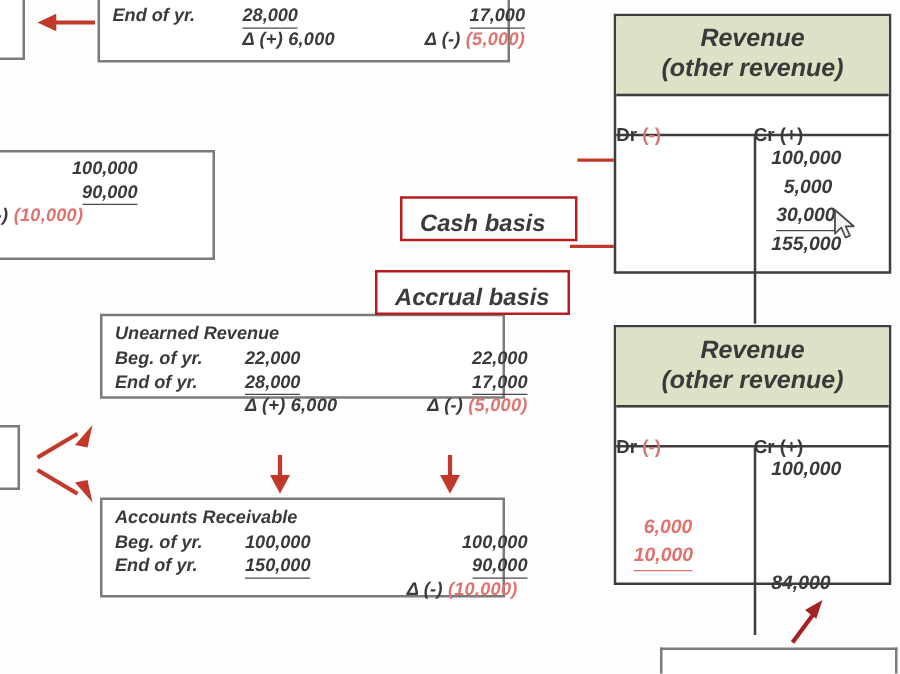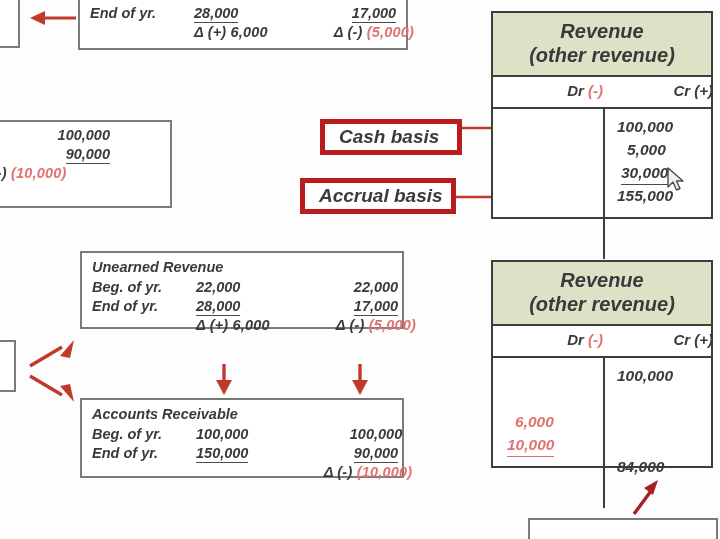--- a/index.html
+++ b/index.html
@@ -53,39 +53,40 @@
     left: 104px;
     top: 0;
     width: 92px;
     text-align: left;
   }
   .c2 {
     position: absolute;
     left: 238px;
     top: 0;
     width: 92px;
-    text-align: center;
+    text-align: right;
   }
   .ul { border-bottom: 1.5px solid #4a4a4a; padding-bottom: 1px; margin-top: 13px; }
   .neg { color: #e0736f; }
   .delta { letter-spacing: .2px; }
 
   
   .labelbox {
     position: absolute;
     box-sizing: border-box;
-    border: 5px solid #b91c1c;
+    border: 2px solid #b91c1c;
     background: #ffffff;
     font-style: italic;
     font-weight: bold;
     font-size: 19px;
     color: #3b3b3b;
     display: flex;
-    align-items: center;
+    align-items: flex-end;
     padding-left: 14px;
+    margin-top: 38px;
   }
 
   
   .taccount {
     position: absolute;
     box-sizing: border-box;
     border: 2px solid #3d3d3d;
     background: #ffffff;
   }
   .t-head {
@@ -99,26 +100,25 @@
     line-height: 1.22;
     padding: 6px 0 7px 0;
   }
   .t-subhead {
     position: relative;
     height: 30px;
     border-bottom: 2px solid #3d3d3d;
   }
   .t-subhead .sh {
     position: absolute;
-    top: 5px;
-    font-style: italic;
+    top: 23px;
     font-weight: bold;
     font-size: 15px;
     color: #3a3a3a;
-    text-align: right;
+    text-align: left;
   }
   .t-subhead .sh.dr { left: 0; width: 110px; }
   .t-subhead .sh.cr { left: 110px; width: 110px; }
   .t-body {
     position: relative;
     height: 150px;
   }
   .t-divider {
     position: absolute;
     left: 110px;
@@ -216,21 +216,21 @@
 
   <svg class="arrow-svg" style="left:28px; top:338px; width:52px; height:34px;" viewBox="0 0 52 34">
     <line x1="2" y1="28" x2="34" y2="9" stroke="#c0392b" stroke-width="3.4"></line>
     <polygon points="46,2 32,18 42,20" fill="#c0392b"></polygon>
   </svg>
   <svg class="arrow-svg" style="left:28px; top:370px; width:52px; height:34px;" viewBox="0 0 52 34">
     <line x1="2" y1="6" x2="34" y2="25" stroke="#c0392b" stroke-width="3.4"></line>
     <polygon points="46,32 32,16 42,14" fill="#c0392b"></polygon>
   </svg>
 
-  <div class="box" style="left:80px; top:251px; width:324px; height:78px;">
+  <div class="box" style="left:80px; top:251px; width:324px; height:68px;">
     <div class="sched">
       <span class="title">Unearned Revenue</span>
       <span class="srow">
         <span class="lbl">Beg. of yr.</span>
         <span class="c1">22,000</span>
         <span class="c2">22,000</span>
       </span>
       <span class="srow">
         <span class="lbl">End of yr.</span>
         <span class="c1"><span class="ul">28,000</span></span>

